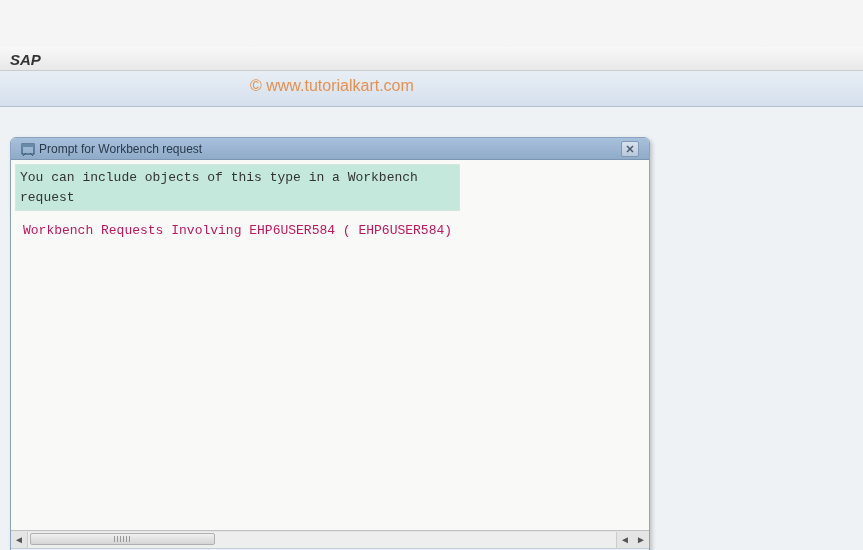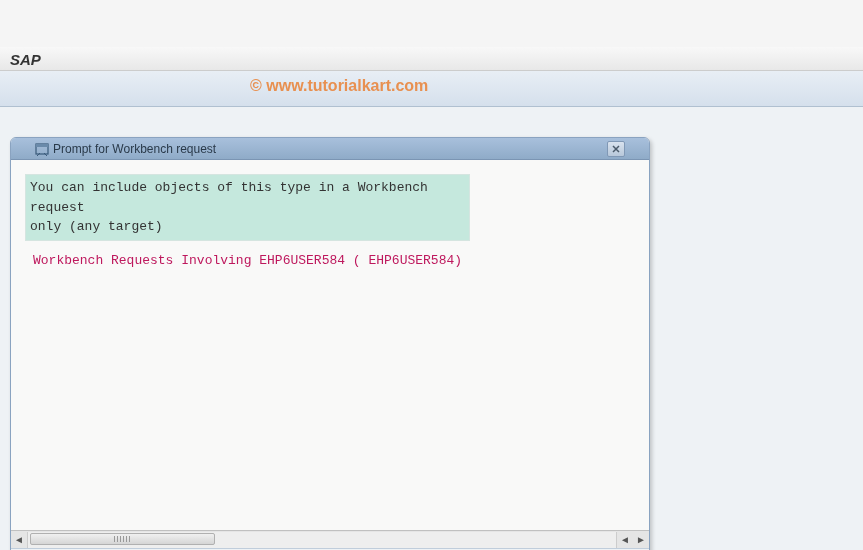--- a/index.html
+++ b/index.html
@@ -39,21 +39,21 @@
       height: 36px;
       position: relative;
     }
     
     .watermark {
       position: absolute;
       top: 6px;
       left: 250px;
       color: #e89050;
       font-size: 16px;
-      font-weight: bold;
+      font-weight: normal;
     }
     
     .content-bg {
       background: #eef2f5;
       height: calc(100% - 60px);
       padding: 30px 10px 10px 10px;
       position: relative;
     }
     
     .dialog {
@@ -61,21 +61,21 @@
       border: 1px solid #8aa3c0;
       box-shadow: 2px 2px 4px rgba(0,0,0,0.2);
       width: 640px;
       margin: 0;
       border-radius: 6px;
       overflow: hidden;
     }
     
     .dialog-titlebar {
       background: linear-gradient(to bottom, #a8c0dc, #8fabc8);
-      padding: 3px 24px;
+      padding: 3px 10px;
       display: flex;
       align-items: center;
       justify-content: space-between;
       border-bottom: 1px solid #7b95b3;
       height: 22px;
     }
     
     .dialog-title-left {
       display: flex;
       align-items: center;
@@ -112,21 +112,21 @@
       cursor: pointer;
     }
     
     .dialog-close svg {
       width: 8px;
       height: 8px;
     }
     
     .dialog-body {
       background: #f9f9f8;
-      padding: 14px;
+      padding: 4px;
       height: 388px;
       position: relative;
     }
     
     .info-box {
       background: #c5e8dd;
       font-family: 'Courier New', monospace;
       font-size: 13px;
       color: #333;
       padding: 3px 4px;
@@ -271,21 +271,20 @@
       <div class="dialog-close">
         <svg viewBox="0 0 8 8">
           <path d="M1 1 L7 7 M7 1 L1 7" stroke="#4a5a6a" stroke-width="1.5"></path>
         </svg>
       </div>
     </div>
 
     <div class="dialog-body">
       <div class="info-box">
         <div>You can include objects of this type in a Workbench request</div>
-        <div>only (any target)</div>
       </div>
       <div class="request-text">Workbench Requests Involving EHP6USER584 ( EHP6USER584)</div>
 
       <div class="hscroll">
         <div class="hscroll-arrow">◄</div>
         <div class="hscroll-track">
           <div class="hscroll-thumb"></div>
         </div>
         <div class="hscroll-right">
           <div class="hscroll-arrow">◄</div>

